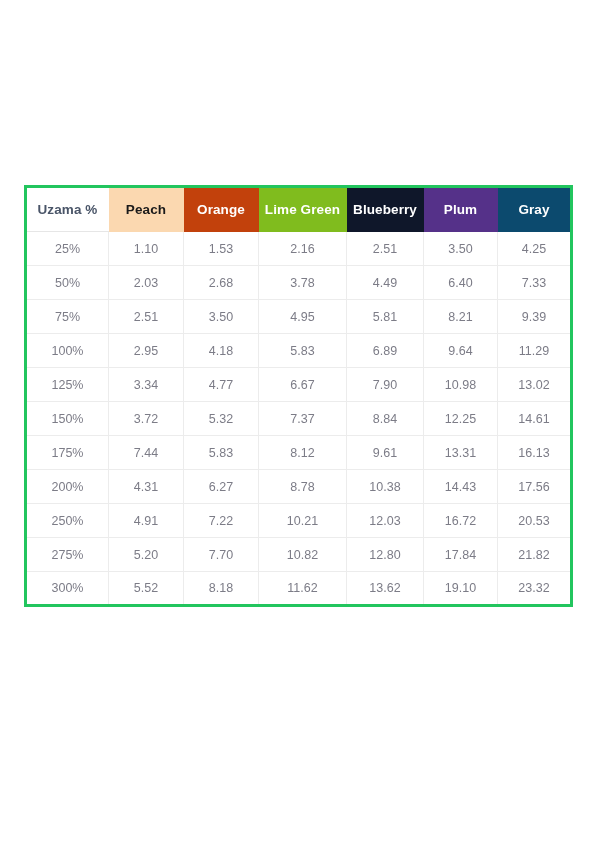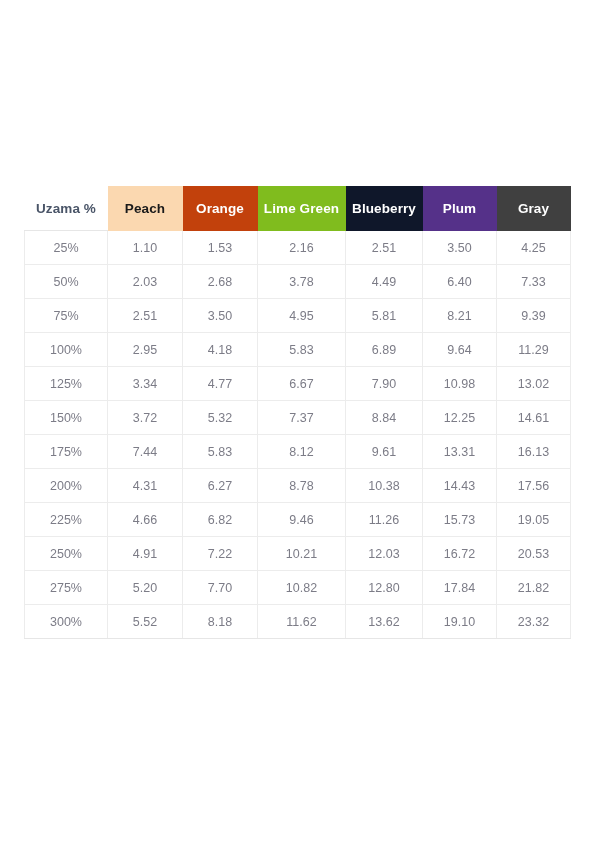--- a/index.html
+++ b/index.html
@@ -27,21 +27,21 @@
     left: 24px;
     top: 185px;
     width: 546px;
   }
 
   table.data-table {
     border-collapse: collapse;
     width: 546px;
     table-layout: fixed;
     background: #ffffff;
-    border: 1px solid #22c55e;
+    border: 3px solid #22c55e;
   }
 
   table.data-table th,
   table.data-table td {
     border: 1px solid #ececec;
     text-align: center;
     vertical-align: middle;
     font-size: 12.5px;
     padding: 0;
     height: 34px;
@@ -79,21 +79,21 @@
   table.data-table tbody tr:last-child td {
     border-bottom-color: #e6e6e6;
   }
 
   .hdr-uzama   { background: #ffffff; color: #4a5568; border-bottom: 1px solid #e6e6e6 !important; }
   .hdr-peach   { background: #fbd8b0; color: #1a1a1a; }
   .hdr-orange  { background: #c2410c; color: #ffffff; }
   .hdr-lime    { background: #80bc1e; color: #ffffff; }
   .hdr-blue    { background: #0f172a; color: #ffffff; }
   .hdr-plum    { background: #553189; color: #ffffff; }
-  .hdr-gray    { background: #404040; color: #ffffff; }
+  .hdr-gray    { background: #0c4a6e; color: #ffffff; }
 </style>
 </head>
 <body>
 
 <div class="page">
   <div class="table-wrap">
     <table class="data-table">
       <colgroup>
         <col class="c0">
           <col class="c1">
@@ -181,29 +181,20 @@
           <tr>
             <td class="label-cell">200%</td>
             <td>4.31</td>
             <td>6.27</td>
             <td>8.78</td>
             <td>10.38</td>
             <td>14.43</td>
             <td>17.56</td>
           </tr>
           <tr>
-            <td class="label-cell">225%</td>
-            <td>4.66</td>
-            <td>6.82</td>
-            <td>9.46</td>
-            <td>11.26</td>
-            <td>15.73</td>
-            <td>19.05</td>
-          </tr>
-          <tr>
             <td class="label-cell">250%</td>
             <td>4.91</td>
             <td>7.22</td>
             <td>10.21</td>
             <td>12.03</td>
             <td>16.72</td>
             <td>20.53</td>
           </tr>
           <tr>
             <td class="label-cell">275%</td>

